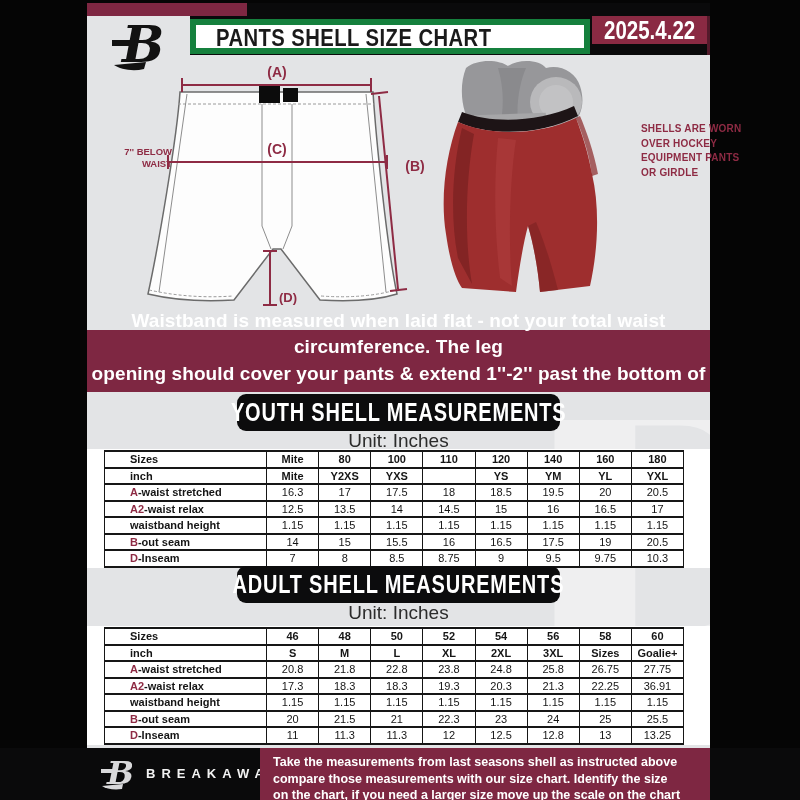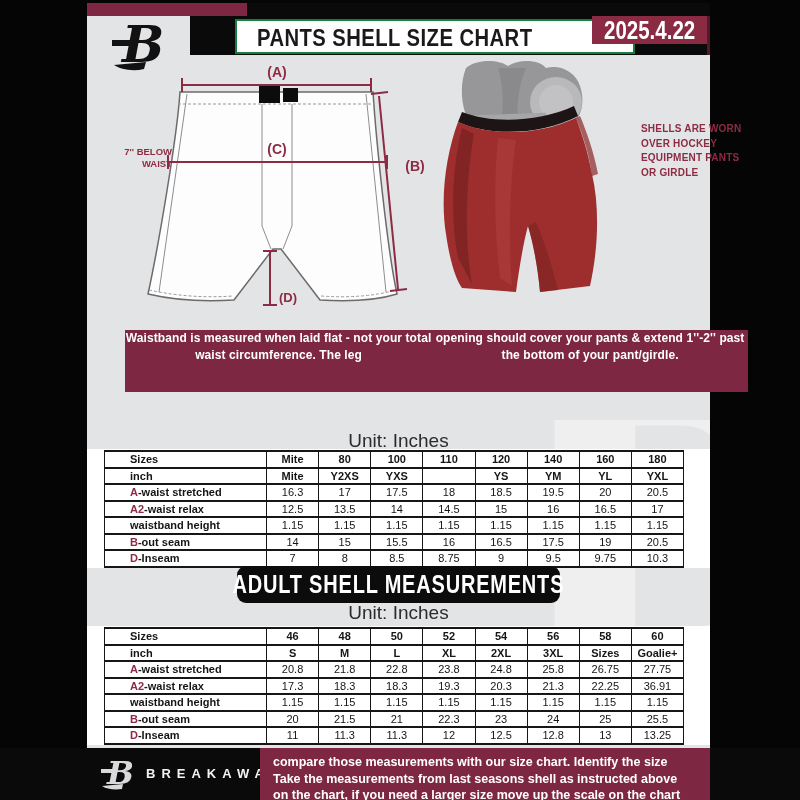--- a/index.html
+++ b/index.html
@@ -3,38 +3,38 @@
 <meta charset="utf-8">
 <style>
   html,body{margin:0;padding:0;background:#000;}
   .page{position:relative;width:800px;height:800px;background:#050505;overflow:hidden;
         font-family:"Liberation Sans",sans-serif;-webkit-font-smoothing:antialiased;}
   .abs{position:absolute;}
   
   .content-bg{left:87px;top:16px;width:623px;height:732px;background:#e3e4e6;z-index:0;}
   .header-band{left:190px;top:3px;width:520px;height:52px;background:#0a0a0b;z-index:2;}
   .top-strip{left:87px;top:3px;width:160px;height:13px;background:#7e2742;z-index:3;}
-  .title-box{left:190px;top:19px;width:400px;height:35px;background:#ffffff;border:2px solid #15803d;
-             box-sizing:border-box;z-index:3;display:flex;align-items:flex-end;margin-left:45px;}
+  .title-box{left:190px;top:19px;width:400px;height:35px;background:#ffffff;border:6px solid #15803d;
+             box-sizing:border-box;z-index:3;display:flex;align-items:flex-start;}
   .title-text{font-size:23px;font-weight:bold;color:#1a1a1a;letter-spacing:.5px;
               transform:scaleX(.88);transform-origin:left center;margin-left:20px;white-space:nowrap;}
   .date-box{left:592px;top:16px;width:115px;height:28px;background:#8a2a43;z-index:3;
             display:flex;align-items:center;justify-content:center;}
   .date-text{font-size:25px;font-weight:bold;color:#fff;transform:scaleX(.82);white-space:nowrap;}
   .date-sliver{left:707px;top:16px;width:3px;height:39px;background:#531a2b;z-index:3;}
   .logo-wrap{left:112px;top:16px;width:64px;height:60px;z-index:4;}
   
   .diagram-wrap{left:100px;top:58px;width:340px;height:265px;z-index:2;}
   .photo-wrap{left:438px;top:58px;width:168px;height:262px;z-index:2;}
   .photo-note{left:593px;top:122px;width:114px;z-index:2;color:#8e2b44;font-weight:bold;
               font-size:10px;line-height:1.45;letter-spacing:.2px;margin-left:48px;}
   
   .info-banner{left:87px;top:330px;width:623px;height:62px;background:#7e2742;z-index:2;
-               color:#fff;font-size:12px;font-weight:bold;text-align:center;line-height:1.4;
-               display:flex;flex-direction:row;justify-content:center;letter-spacing:.1px;margin-left:38px;}
+               color:#fff;font-size:19px;font-weight:bold;text-align:center;line-height:1.4;
+               display:flex;flex-direction:column;justify-content:center;letter-spacing:.1px;}
   
   .section-banner{width:323px;height:37px;background:#0c0c0d;border-radius:9px;z-index:2;
                   display:flex;align-items:center;justify-content:center;}
   .section-banner span{color:#fff;font-size:25px;font-weight:bold;letter-spacing:1px;
                        transform:scaleX(.8);white-space:nowrap;}
   .unit-label{left:87px;width:623px;text-align:center;z-index:2;font-size:19px;color:#2c2c2c;}
   
   .table-band{left:87px;width:623px;height:119px;background:#fff;z-index:2;}
   table.size{border-collapse:collapse;table-layout:fixed;width:580px;margin:1px 0 0 17px;
              font-size:11px;color:#151515;}
@@ -133,20 +133,23 @@
       <path d="M138,60 C146,80 152,100 154,118 L160,116 C156,94 148,72 142,58 Z" fill="#8a2626" opacity=".7"></path>
     </svg>
   </div>
   <div class="abs photo-note">SHELLS ARE WORN OVER HOCKEY EQUIPMENT PANTS OR GIRDLE</div>
 
   <div class="abs info-banner">
     <div>Waistband is measured when laid flat - not your total waist circumference. The leg</div>
     <div>opening should cover your pants &amp; extend 1''-2'' past the bottom of your pant/girdle.</div>
   </div>
 
+  <div class="abs section-banner" style="left:237px;top:394px;">
+    <span>YOUTH SHELL MEASUREMENTS</span>
+  </div>
   <div class="abs unit-label" style="top:430px;">Unit: Inches</div>
   <div class="abs table-band" style="top:449px;">
     <table class="size">
       <tbody id="youth-tbody">
           <tr>
             <td class="lbl hdr">Sizes</td>
             <td class="hdr">Mite</td>
             <td class="hdr">80</td>
             <td class="hdr">100</td>
             <td class="hdr">110</td>
@@ -316,18 +319,18 @@
   <div class="abs footer"></div>
   <div class="abs brand-logo">
     <svg width="40" height="40" viewBox="0 0 40 40">
       <text x="6" y="30" font-family="DejaVu Serif" font-style="italic" font-weight="bold" font-size="32" fill="#d9d9db">B</text>
       <rect x="1" y="15" width="17" height="4" fill="#d9d9db" transform="skewX(-12)"></rect>
       <path d="M1,32 L22,30 L21,35 C13,36 5,35 1,32 Z" fill="#d9d9db"></path>
     </svg>
   </div>
   <div class="abs brand-text">BREAKAWAY</div>
   <div class="abs footer-maroon">
+    <div>Take the measurements from last seasons shell as instructed above</div>
     <div>compare those measurements  with our size chart. Identify the size</div>
-    <div>Take the measurements from last seasons shell as instructed above</div>
     <div>on the chart, if you need a larger size move up the scale on the chart</div>
   </div>
 
 </div>
 
 </body></html>

